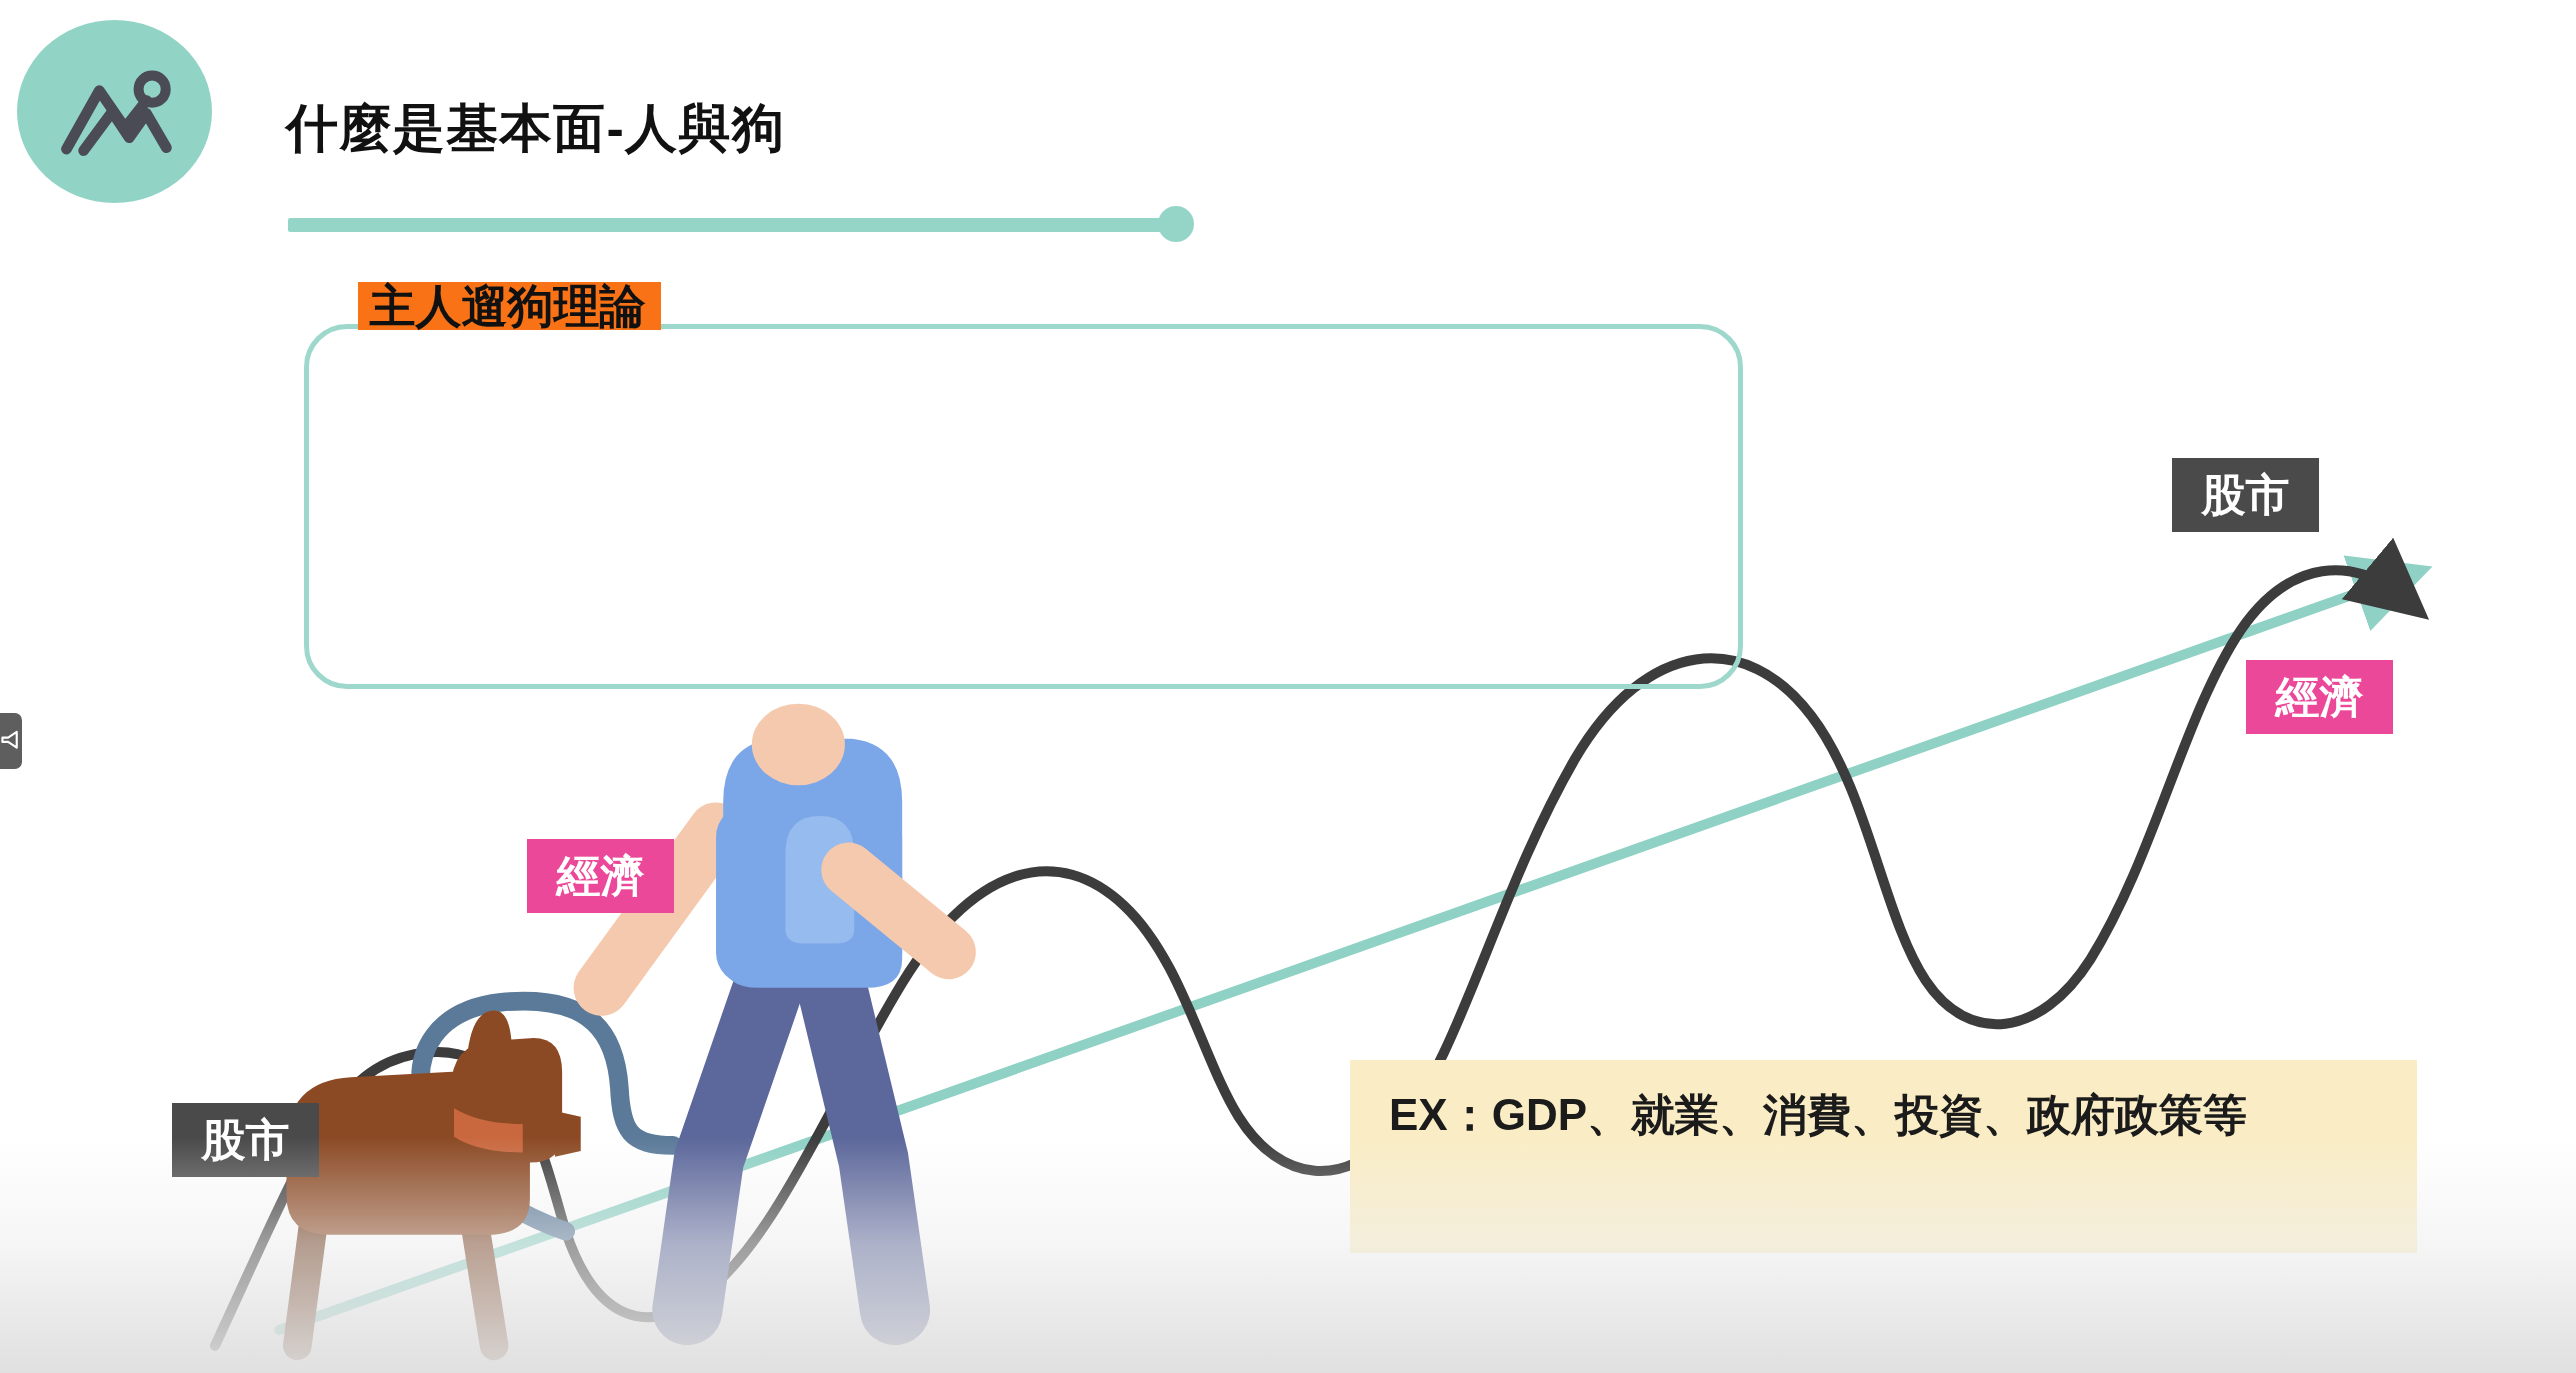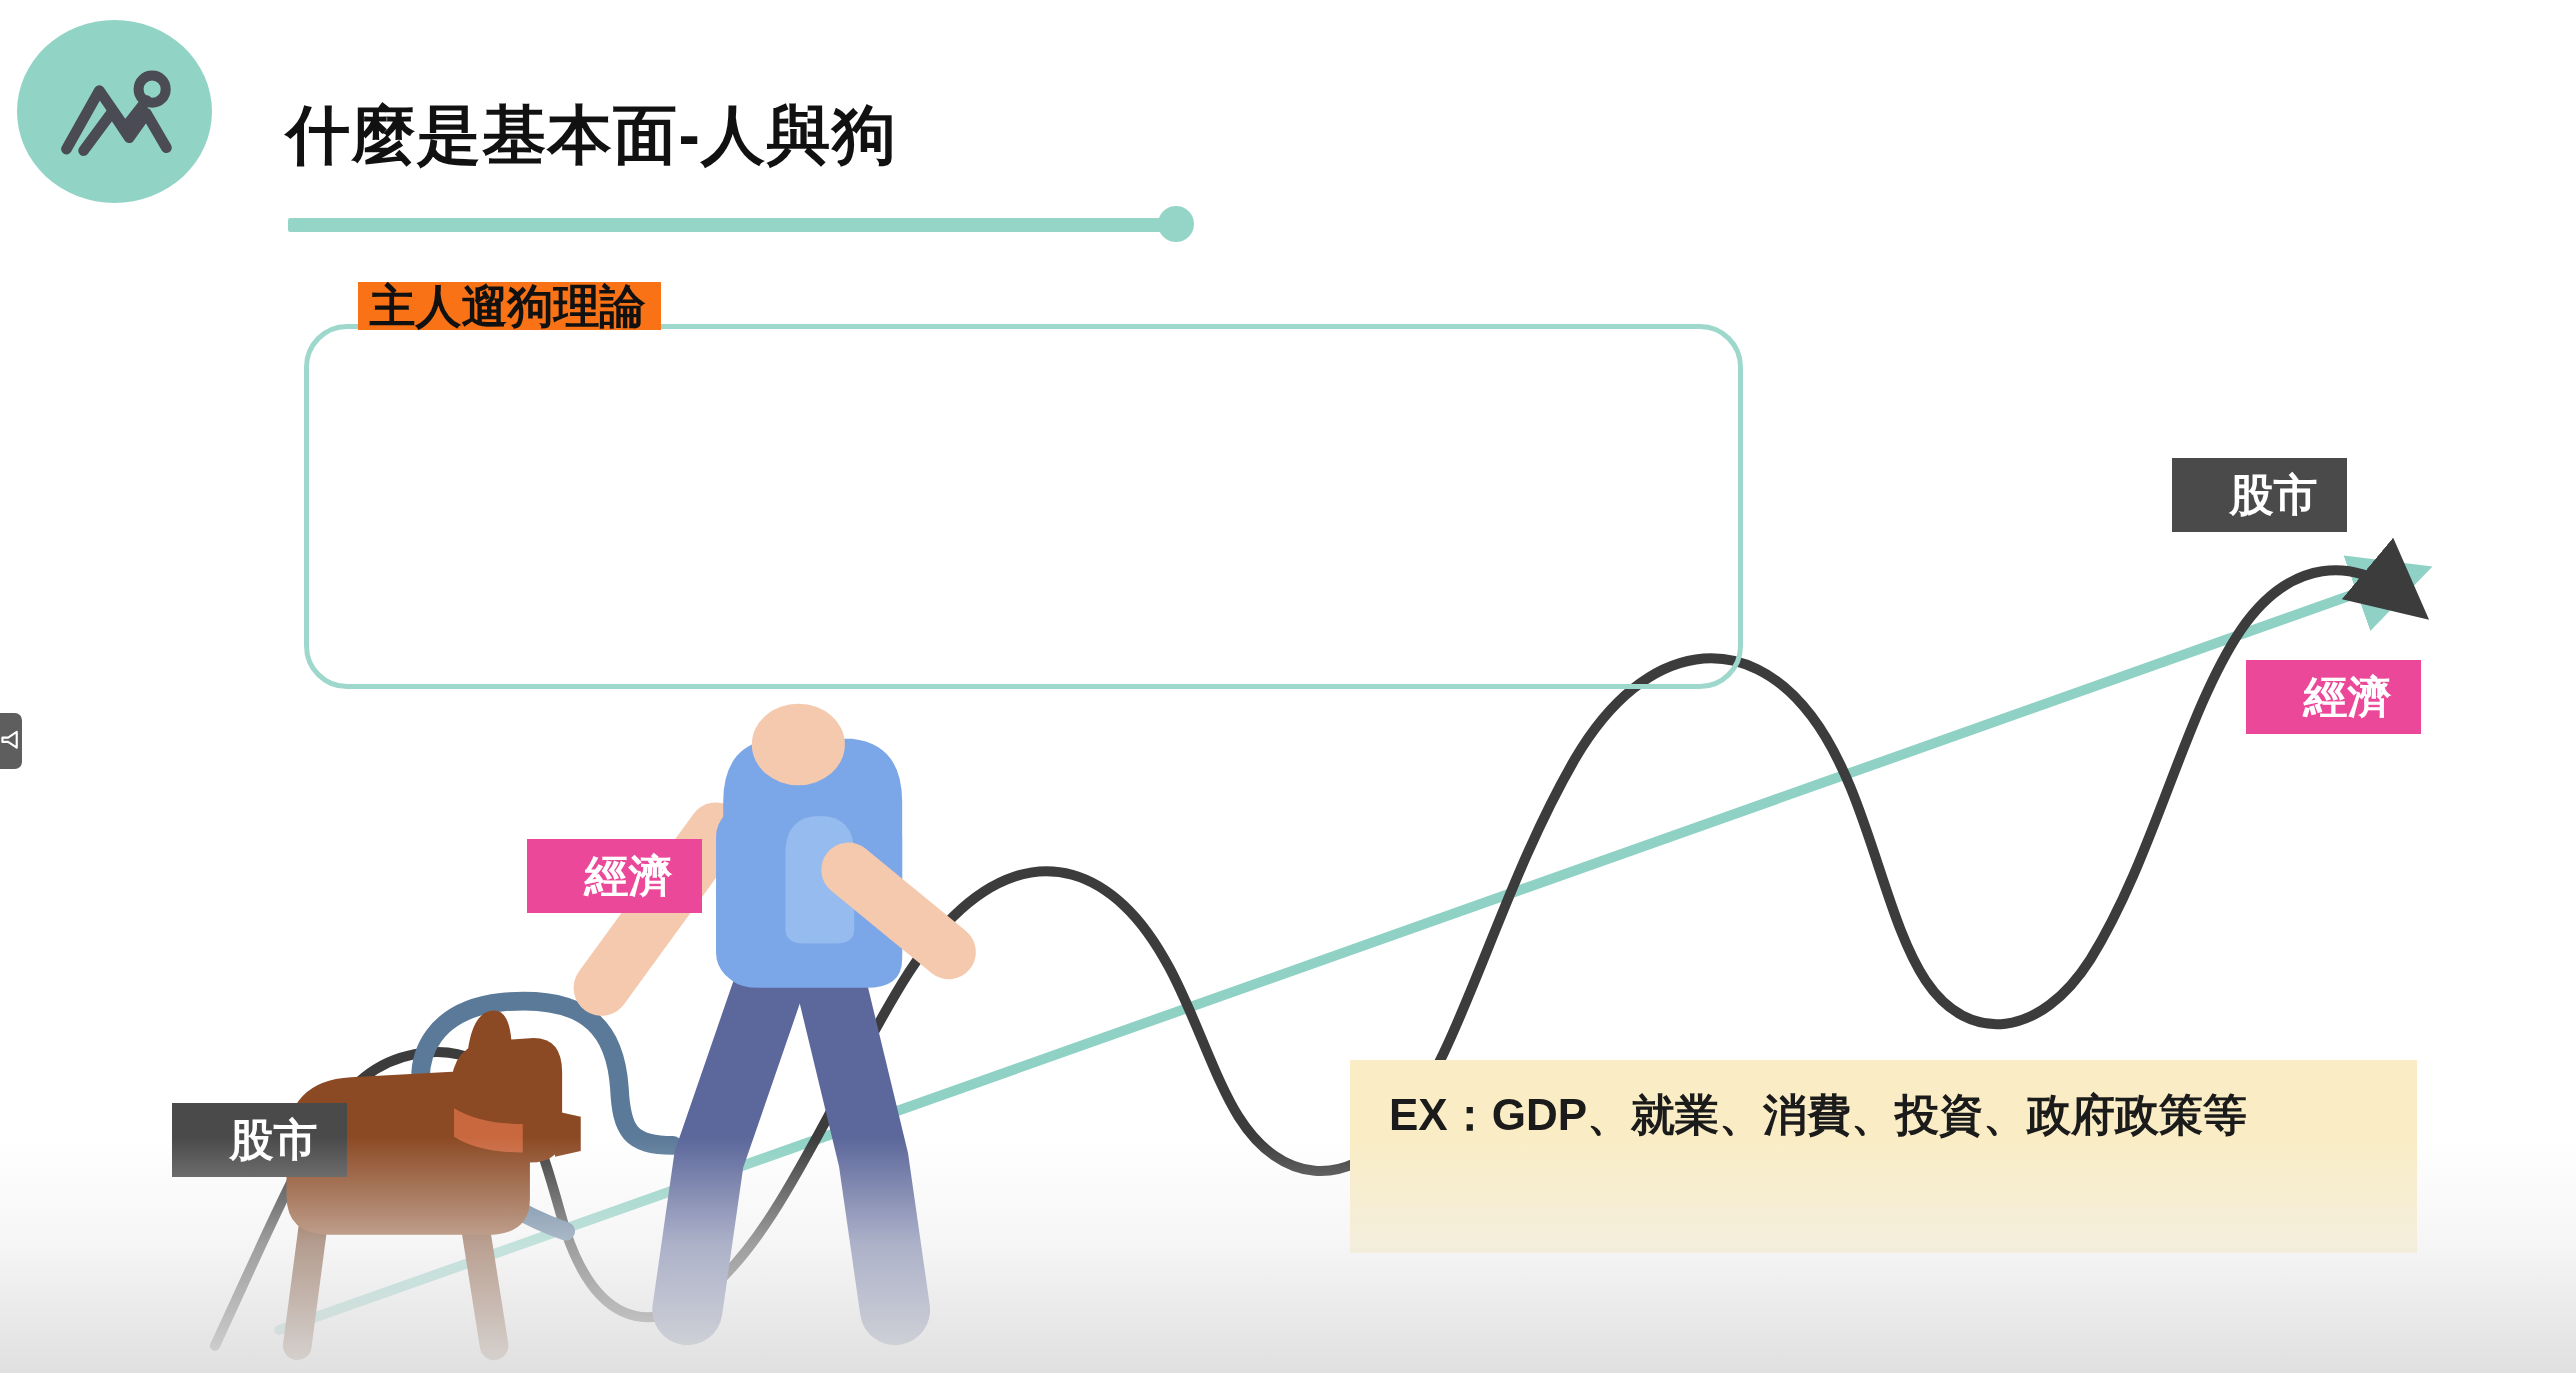--- a/index.html
+++ b/index.html
@@ -49,21 +49,21 @@
     align-items: center;
     justify-content: center;
   }
   .logo svg { display:block; }
 
   
   .title {
     position: absolute;
     left: 286px;
     top: 100px;
-    font-size: 64px;
+    font-size: 52px;
     font-weight: bold;
     color: #111111;
     letter-spacing: 1.4px;
     white-space: nowrap;
     line-height: 1.1;
   }
   .title-rule {
     position: absolute;
     left: 288px;
     top: 218px;
@@ -131,21 +131,20 @@
   .tag {
     position: absolute;
     font-size: 44px;
     font-weight: bold;
     color: #ffffff;
     line-height: 1;
     white-space: nowrap;
     display: flex;
     align-items: center;
     justify-content: center;
-    padding-left: 28px;
   }
   .tag-dark { background: #4a4a4a; }
   .tag-teal { background: #ec4899; }
 
   .tag-stock-top   { left: 2172px; top: 458px;  width: 147px; height: 74px; }
   .tag-econ-right  { left: 2246px; top: 660px;  width: 147px; height: 74px; }
   .tag-econ-left   { left: 527px;  top: 839px; width: 147px; height: 74px; }
   .tag-stock-left  { left: 172px;  top: 1103px; width: 147px; height: 74px; }
 
   

